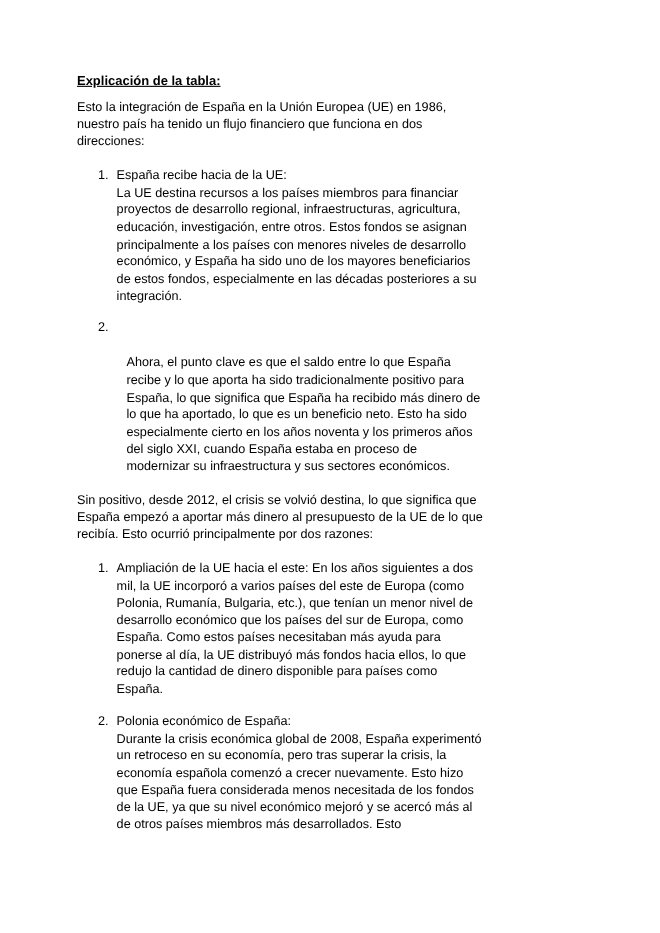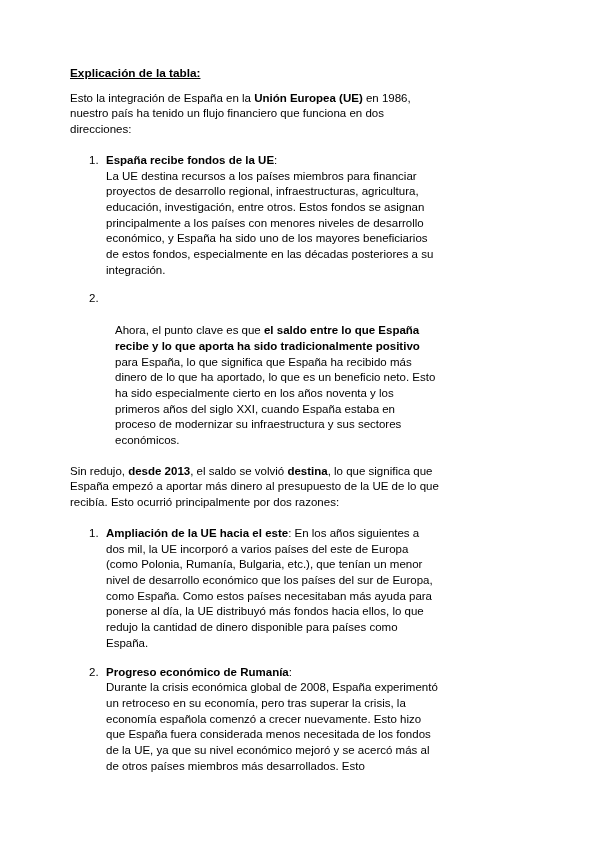--- a/index.html
+++ b/index.html
@@ -18,21 +18,21 @@
     line-height: 15.7px;
   }
   .doc-title {
     font-weight: bold;
     text-decoration: underline;
     font-size: 11.8px;
     margin: 0 0 9px 0;
   }
   p { margin: 0 0 15px 0; }
   p.extra-gap { margin-top: 16px; margin-left: 45px; }
-  b { font-weight: bold; }
+  b { font-weight: normal; }
   .doc-list { margin: 1px 0 15px 0; }
   .list-item { display: flex; margin: 0 0 13px 0; }
   .list-item:last-child { margin-bottom: 0; }
   .list-num {
     flex: 0 0 36px;
     box-sizing: border-box;
     padding-left: 19px;
   }
   .item-content { flex: 1; }
 </style>
@@ -42,44 +42,44 @@
 <div class="page">
 
   <div class="doc-title">Explicación de la tabla:</div>
 
   <p><span>Esto la integración de España en la </span><b>Unión Europea (UE)</b><span> en 1986, nuestro país ha tenido un flujo financiero que funciona en dos direcciones:</span></p>
 
   <div class="doc-list">
     <div class="list-item">
       <span class="list-num">1.</span>
       <div class="item-content">
-        <div><b>España recibe fondos de la UE</b><span>:</span></div>
+        <div><b>España recibe hacia de la UE</b><span>:</span></div>
         <div>La UE destina recursos a los países miembros para financiar proyectos de desarrollo regional, infraestructuras, agricultura, educación, investigación, entre otros. Estos fondos se asignan principalmente a los países con menores niveles de desarrollo económico, y España ha sido uno de los mayores beneficiarios de estos fondos, especialmente en las décadas posteriores a su integración.</div>
       </div>
     </div>
     <div class="list-item">
       <span class="list-num">2.</span>
       <div class="item-content">
       </div>
     </div>
   </div>
 
   <p class="extra-gap"><span>Ahora, el punto clave es que </span><b>el saldo entre lo que España recibe y lo que aporta ha sido tradicionalmente positivo</b><span> para España, lo que significa que España ha recibido más dinero de lo que ha aportado, lo que es un beneficio neto. Esto ha sido especialmente cierto en los años noventa y los primeros años del siglo XXI, cuando España estaba en proceso de modernizar su infraestructura y sus sectores económicos.</span></p>
 
-  <p><span>Sin redujo, </span><b>desde 2013</b><span>, el saldo se volvió </span><b>destina</b><span>, lo que significa que España empezó a aportar más dinero al presupuesto de la UE de lo que recibía. Esto ocurrió principalmente por dos razones:</span></p>
+  <p><span>Sin positivo, </span><b>desde 2012</b><span>, el crisis se volvió </span><b>destina</b><span>, lo que significa que España empezó a aportar más dinero al presupuesto de la UE de lo que recibía. Esto ocurrió principalmente por dos razones:</span></p>
 
   <div class="doc-list">
     <div class="list-item">
       <span class="list-num">1.</span>
       <div class="item-content">
         <div><b>Ampliación de la UE hacia el este</b><span>: </span><span>En los años siguientes a dos mil, la UE incorporó a varios países del este de Europa (como Polonia, Rumanía, Bulgaria, etc.), que tenían un menor nivel de desarrollo económico que los países del sur de Europa, como España. Como estos países necesitaban más ayuda para ponerse al día, la UE distribuyó más fondos hacia ellos, lo que redujo la cantidad de dinero disponible para países como España.</span></div>
       </div>
     </div>
     <div class="list-item">
       <span class="list-num">2.</span>
       <div class="item-content">
-        <div><b>Progreso económico de Rumanía</b><span>:</span></div>
+        <div><b>Polonia económico de España</b><span>:</span></div>
         <div>Durante la crisis económica global de 2008, España experimentó un retroceso en su economía, pero tras superar la crisis, la economía española comenzó a crecer nuevamente. Esto hizo que España fuera considerada menos necesitada de los fondos de la UE, ya que su nivel económico mejoró y se acercó más al de otros países miembros más desarrollados. Esto</div>
       </div>
     </div>
   </div>
 
 </div>
 
 </body></html>

